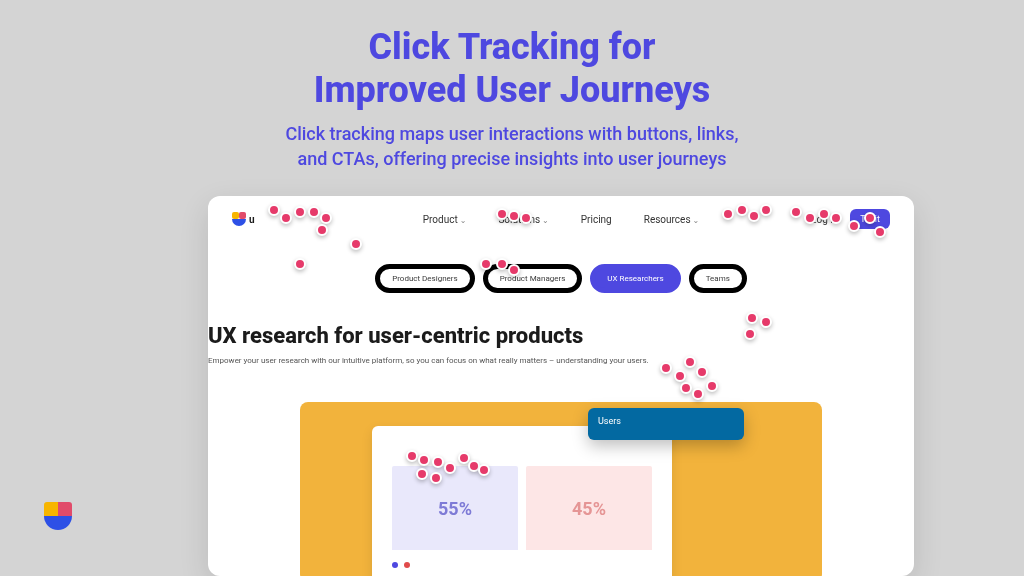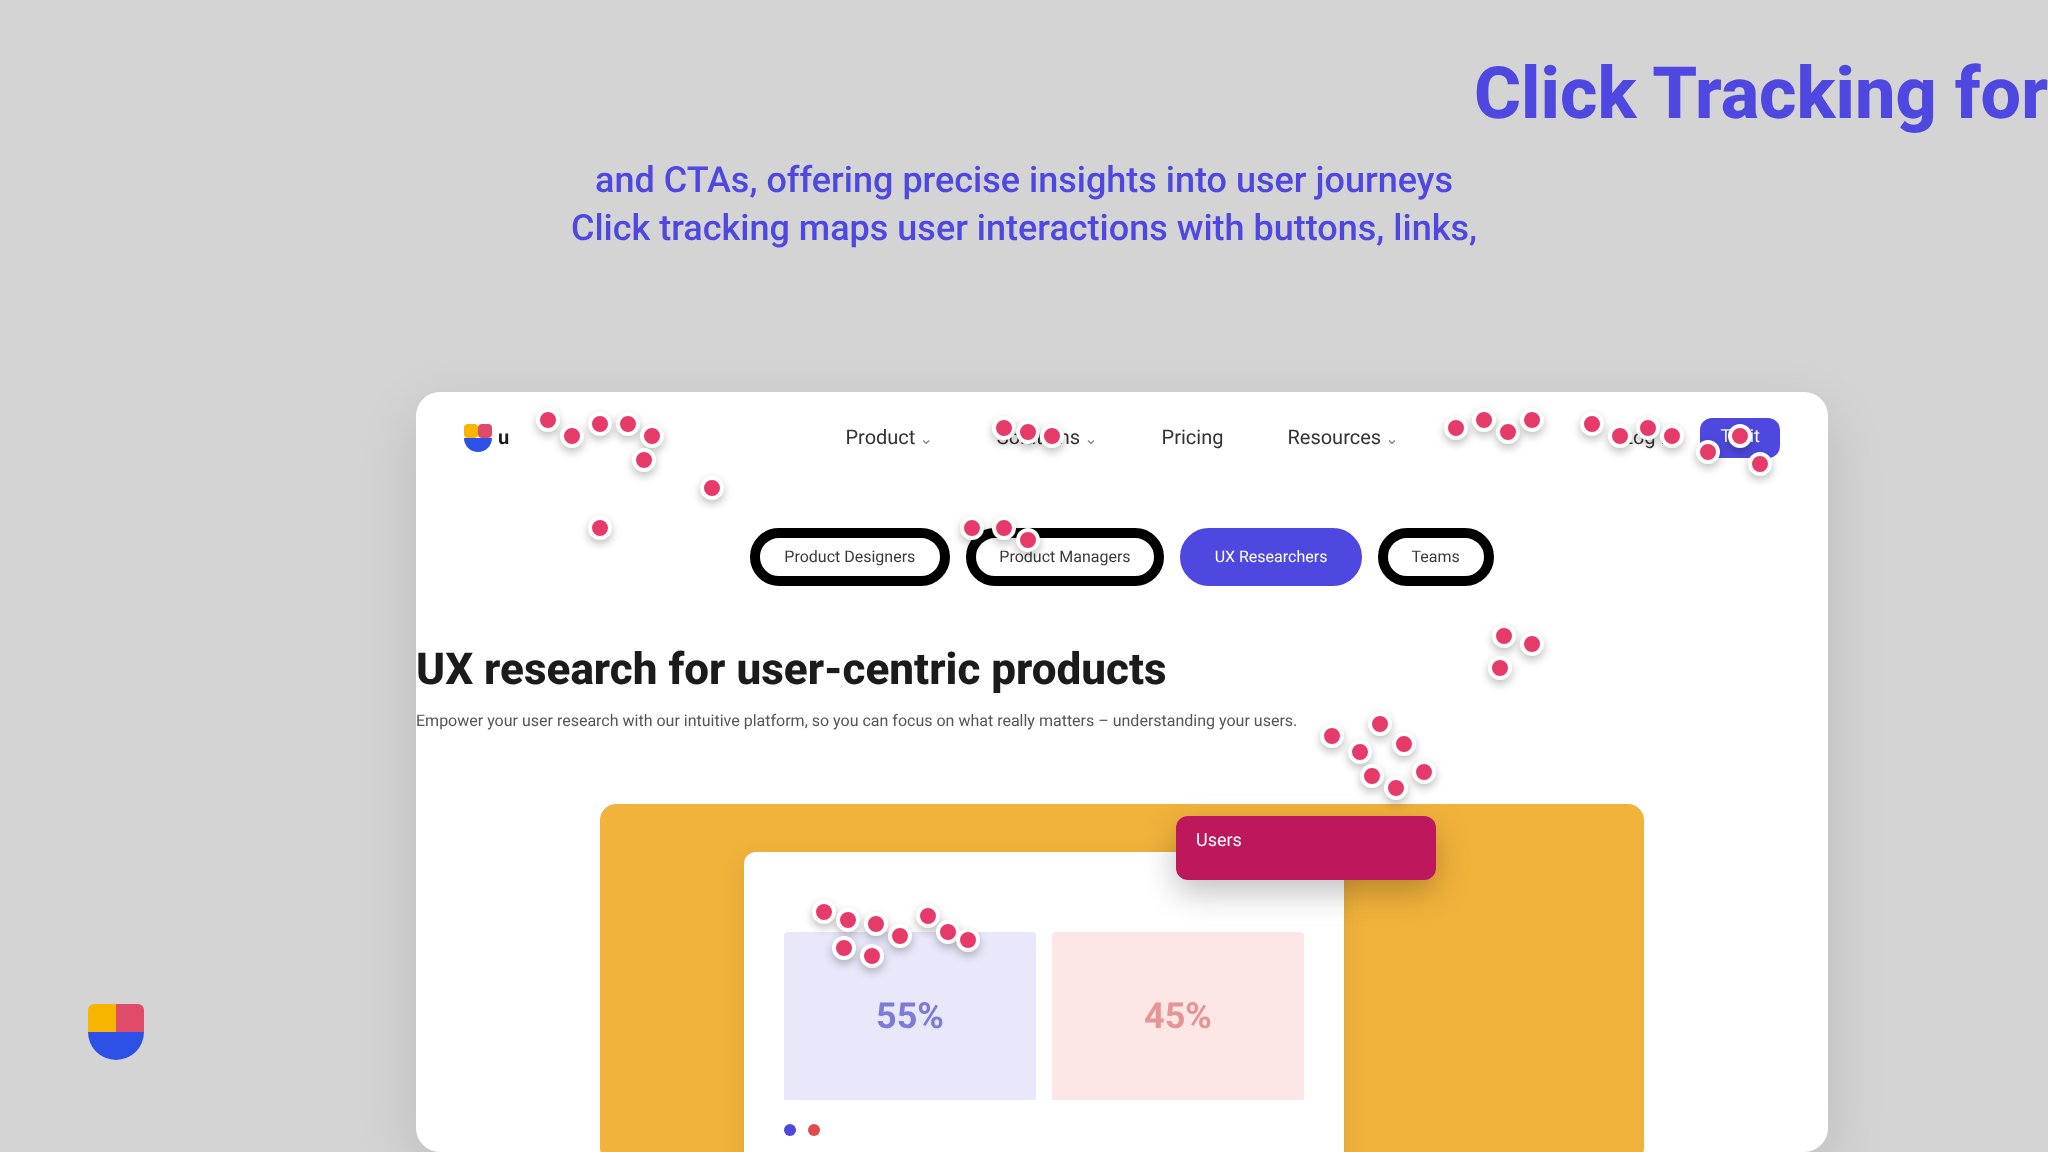--- a/index.html
+++ b/index.html
@@ -1,20 +1,20 @@
 <!DOCTYPE html>
 <html><head>
 <meta charset="utf-8">
 <style>
   * { margin: 0; padding: 0; box-sizing: border-box; }
   html, body { width: 1024px; height: 576px; overflow: hidden; font-family: -apple-system, BlinkMacSystemFont, "Segoe UI", Roboto, sans-serif; }
   body { background: #d4d4d4; position: relative; }
 
   .hero-title {
-    text-align: right;
+    text-align: center;
     padding-top: 26px;
     font-weight: 800;
     font-size: 36px;
     line-height: 1.2;
     color: #4e48e0;
   }
   .hero-title .line { display: block; }
   .hero-sub {
     text-align: center;
     margin-top: 10px;
@@ -104,22 +104,22 @@
   .bar.b1 { background: #e9e8fb; color: #7e7bd6; }
   .bar.b2 { background: #fde6e6; color: #e59595; }
   .chart-dots { position: absolute; left: 20px; bottom: 18px; display: flex; gap: 6px; }
   .cdot { width: 6px; height: 6px; border-radius: 50%; }
   .cdot.d1 { background: #4e48e0; }
   .cdot.d2 { background: #e14b4b; }
 
   .tooltip {
     position: absolute;
     left: 380px; top: 212px;
-    background: #be185d; color: #fff; border-radius: 6px;
-    font-size: 9px; padding: 8px 10px 10px 10px; width: 130px;
+    background: #0369a1; color: #fff; border-radius: 6px;
+    font-size: 9px; padding: 8px 10px 10px 10px; width: 156px;
     box-shadow: 0 6px 16px rgba(0,0,0,.25);
   }
   .tooltip .tt-title { font-size: 9px; margin-bottom: 4px; color: #fff; }
   .tooltip .tt-row { display: flex; align-items: center; gap: 5px; margin-top: 3px; color: #d7d7d7; }
   .tt-dot { width: 5px; height: 5px; border-radius: 50%; }
   .tt-dot.y { background: #f2b33c; }
   .tt-dot.p { background: #8b7cff; }
 
   .click-dot {
     position: absolute; width: 12px; height: 12px; border-radius: 50%;
@@ -134,24 +134,25 @@
   .corner-logo span { position: absolute; }
   .corner-logo .a { width: 14px; height: 14px; left: 0; top: 0; background: #f7b500; border-radius: 3px 0 0 0; }
   .corner-logo .b { width: 14px; height: 14px; right: 0; top: 0; background: #e14b6a; border-radius: 0 3px 0 0; }
   .corner-logo .c { width: 28px; height: 14px; left: 0; bottom: 0; background: #2d50e6; border-radius: 0 0 14px 14px; }
 </style>
 </head>
 <body>
 
 <div class="hero-title">
   <span class="line">Click Tracking for</span>
+  <span class="line">Improved User Journeys</span>
 </div>
 <div class="hero-sub">
+  <span class="line">Click tracking maps user interactions with buttons, links,</span>
   <span class="line">and CTAs, offering precise insights into user journeys</span>
-  <span class="line">Click tracking maps user interactions with buttons, links,</span>
 </div>
 
 <div class="window">
 
   <div class="navbar">
     <div class="logo">
       <div class="logo-mark">
           <span class="a"></span>
           <span class="b"></span>
           <span class="c"></span>

